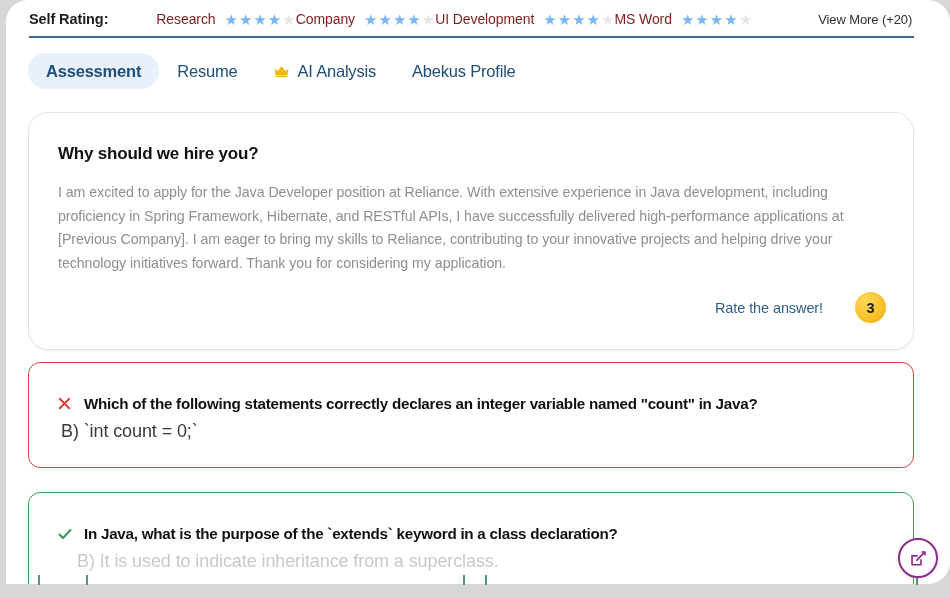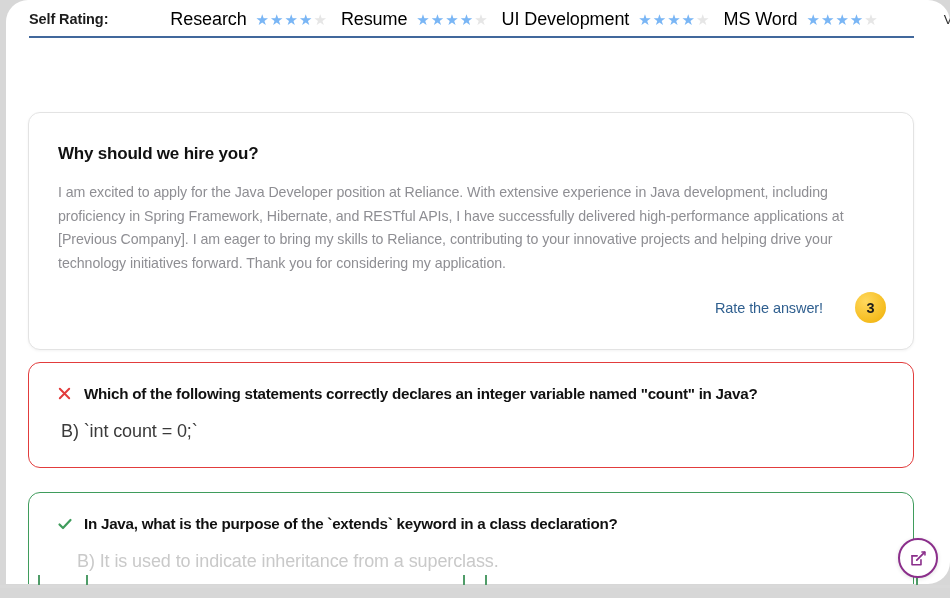--- a/index.html
+++ b/index.html
@@ -46,23 +46,22 @@
     white-space: nowrap;
     gap: 48px;
   }
   .rating-label {
     font-size: 14.5px;
     font-weight: bold;
     color: #1d1d1d;
     letter-spacing: -0.1px;
   }
   .skill-name {
-    font-size: 18px;
-    color: #000000;
-    margin-left: 14px;
+    font-size: 14px;
+    color: #7f1d1d;
     letter-spacing: -0.1px;
   }
   .stars {
     display: inline-flex;
     margin-left: 9px;
     gap: 1px;
   }
   .star {
     font-size: 15px;
     line-height: 1;
@@ -121,20 +120,21 @@
     left: 22px;
     width: 886px;
     background: #ffffff;
     border-radius: 12px;
     border: 1px solid #e3e3e3;
   }
   .card-answer {
     top: 112px;
     height: 238px;
     box-shadow: 0 1px 3px rgba(0,0,0,0.05);
+    border-radius: 20px;
   }
   .card-wrong {
     top: 362px;
     height: 106px;
     border: 1.5px solid #e23c3c;
   }
   .card-right {
     top: 492px;
     height: 106px;
     border: 1.5px solid #3f9c5c;
@@ -186,21 +186,21 @@
     font-size: 14.5px;
     font-weight: bold;
     color: #1c1c1c;
     cursor: pointer;
   }
 
   
   .q-head {
     position: absolute;
     left: 27px;
-    top: 22px;
+    top: 32px;
     display: flex;
     align-items: center;
     gap: 11px;
     white-space: nowrap;
   }
   .q-icon { width: 17px; height: 17px; display: inline-flex; align-items: center; justify-content: center; }
   .q-text {
     font-size: 15.2px;
     font-weight: bold;
     color: #111111;
@@ -261,21 +261,21 @@
       <span class="rating-label">Self Rating:</span>
       <span id="skills-holder" style="display:flex;align-items:center;">
           <span class="skill-name">Research</span>
           <span class="stars">
             <span class="star filled">★</span>
             <span class="star filled">★</span>
             <span class="star filled">★</span>
             <span class="star filled">★</span>
             <span class="star">★</span>
           </span>
-          <span class="skill-name">Resume</span>
+          <span class="skill-name">Company</span>
           <span class="stars">
             <span class="star filled">★</span>
             <span class="star filled">★</span>
             <span class="star filled">★</span>
             <span class="star filled">★</span>
             <span class="star">★</span>
           </span>
           <span class="skill-name">UI Development</span>
           <span class="stars">
             <span class="star filled">★</span>
@@ -290,20 +290,40 @@
             <span class="star filled">★</span>
             <span class="star filled">★</span>
             <span class="star filled">★</span>
             <span class="star">★</span>
           </span>
         </span>
       <span class="view-more">View More (+20)</span>
     </div>
     <div class="rating-divider"></div>
 
+    <div class="tabs" id="tabs-holder">
+        <div class="tab active">
+          <span>Assessment</span>
+        </div>
+        <div class="tab">
+          <span>Resume</span>
+        </div>
+        <div class="tab">
+          <span class="crown-icon">
+            <svg width="17" height="14" viewBox="0 0 18 14">
+              <path d="M1.5 4 L4.6 7.2 L9 2 L13.4 7.2 L16.5 4 L15.3 11.2 L2.7 11.2 Z" fill="#f3b418"></path>
+              <rect x="2.7" y="11.8" width="12.6" height="1.7" fill="#f3b418"></rect>
+            </svg>
+          </span>
+          <span>AI Analysis</span>
+        </div>
+        <div class="tab">
+          <span>Abekus Profile</span>
+        </div>
+      </div>
 
     <div class="card card-answer">
       <div class="card-title">Why should we hire you?</div>
       <div class="card-body">I am excited to apply for the Java Developer position at Reliance. With extensive experience in Java development, including proficiency in Spring Framework, Hibernate, and RESTful APIs, I have successfully delivered high-performance applications at [Previous Company]. I am eager to bring my skills to Reliance, contributing to your innovative projects and helping drive your technology initiatives forward. Thank you for considering my application.</div>
       <div class="rate-wrap">
         <span class="rate-link">Rate the answer!</span>
         <span class="rate-badge">3</span>
       </div>
     </div>
 

